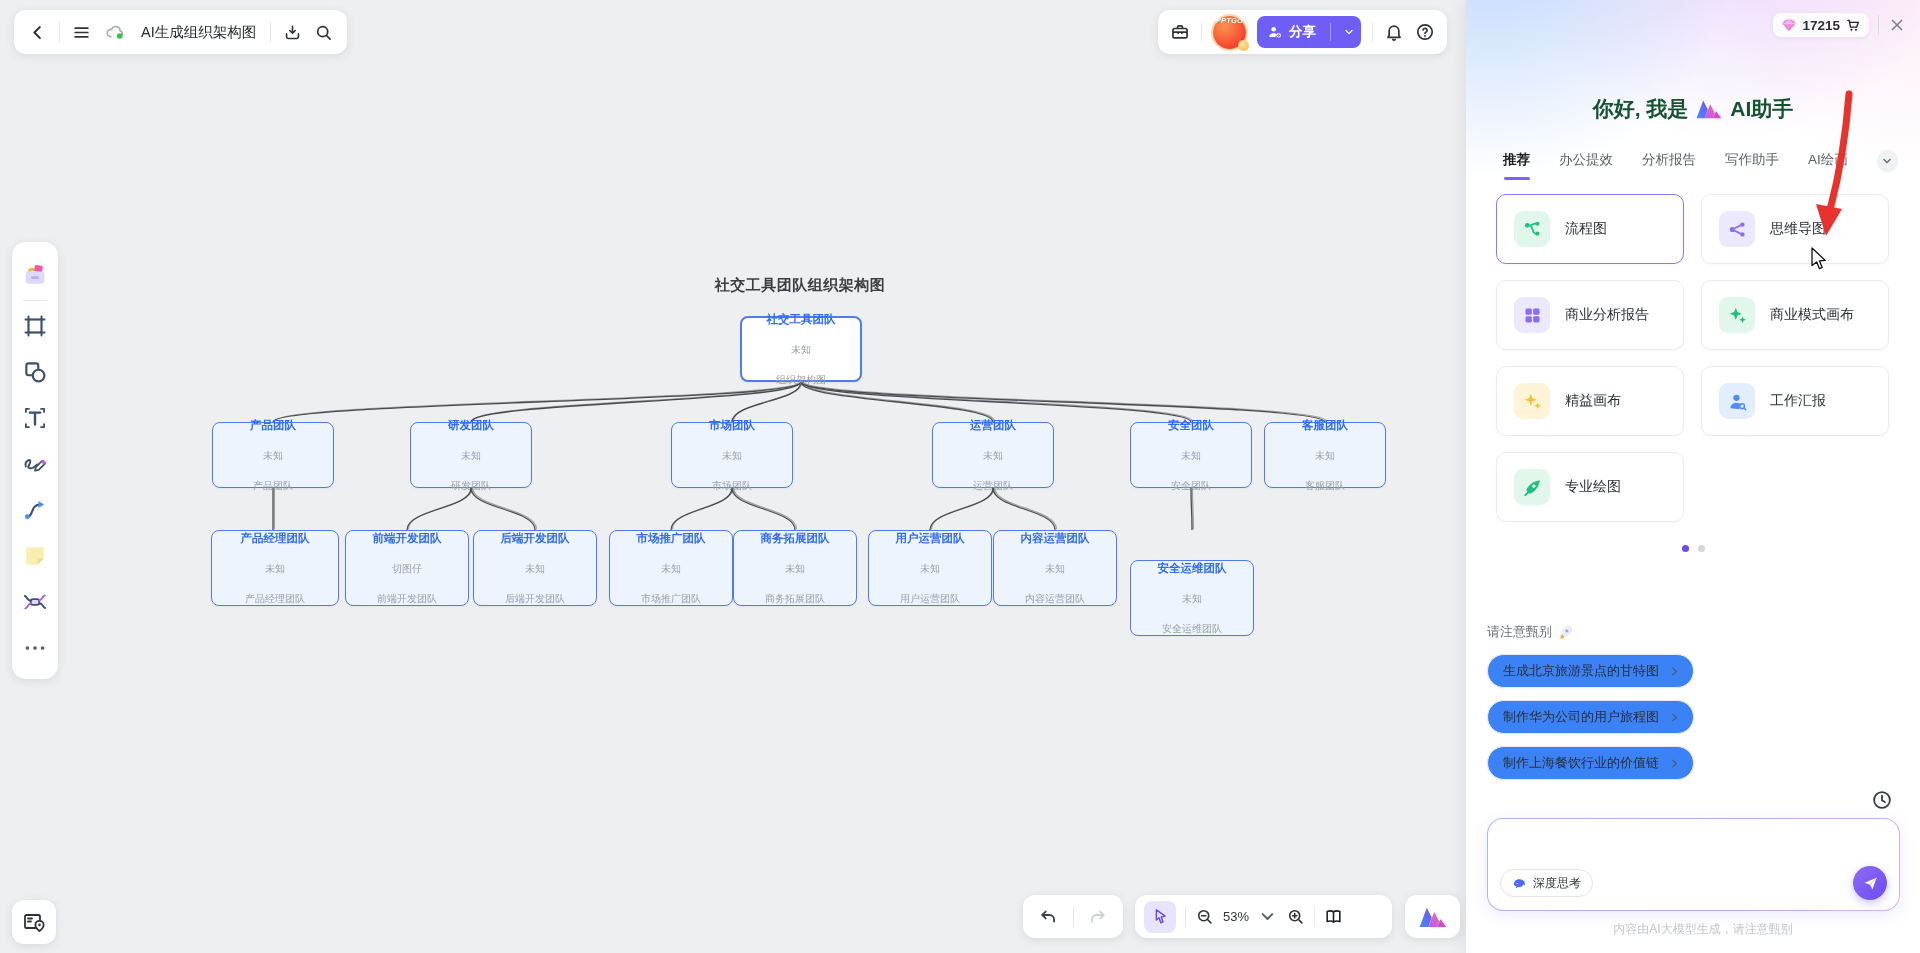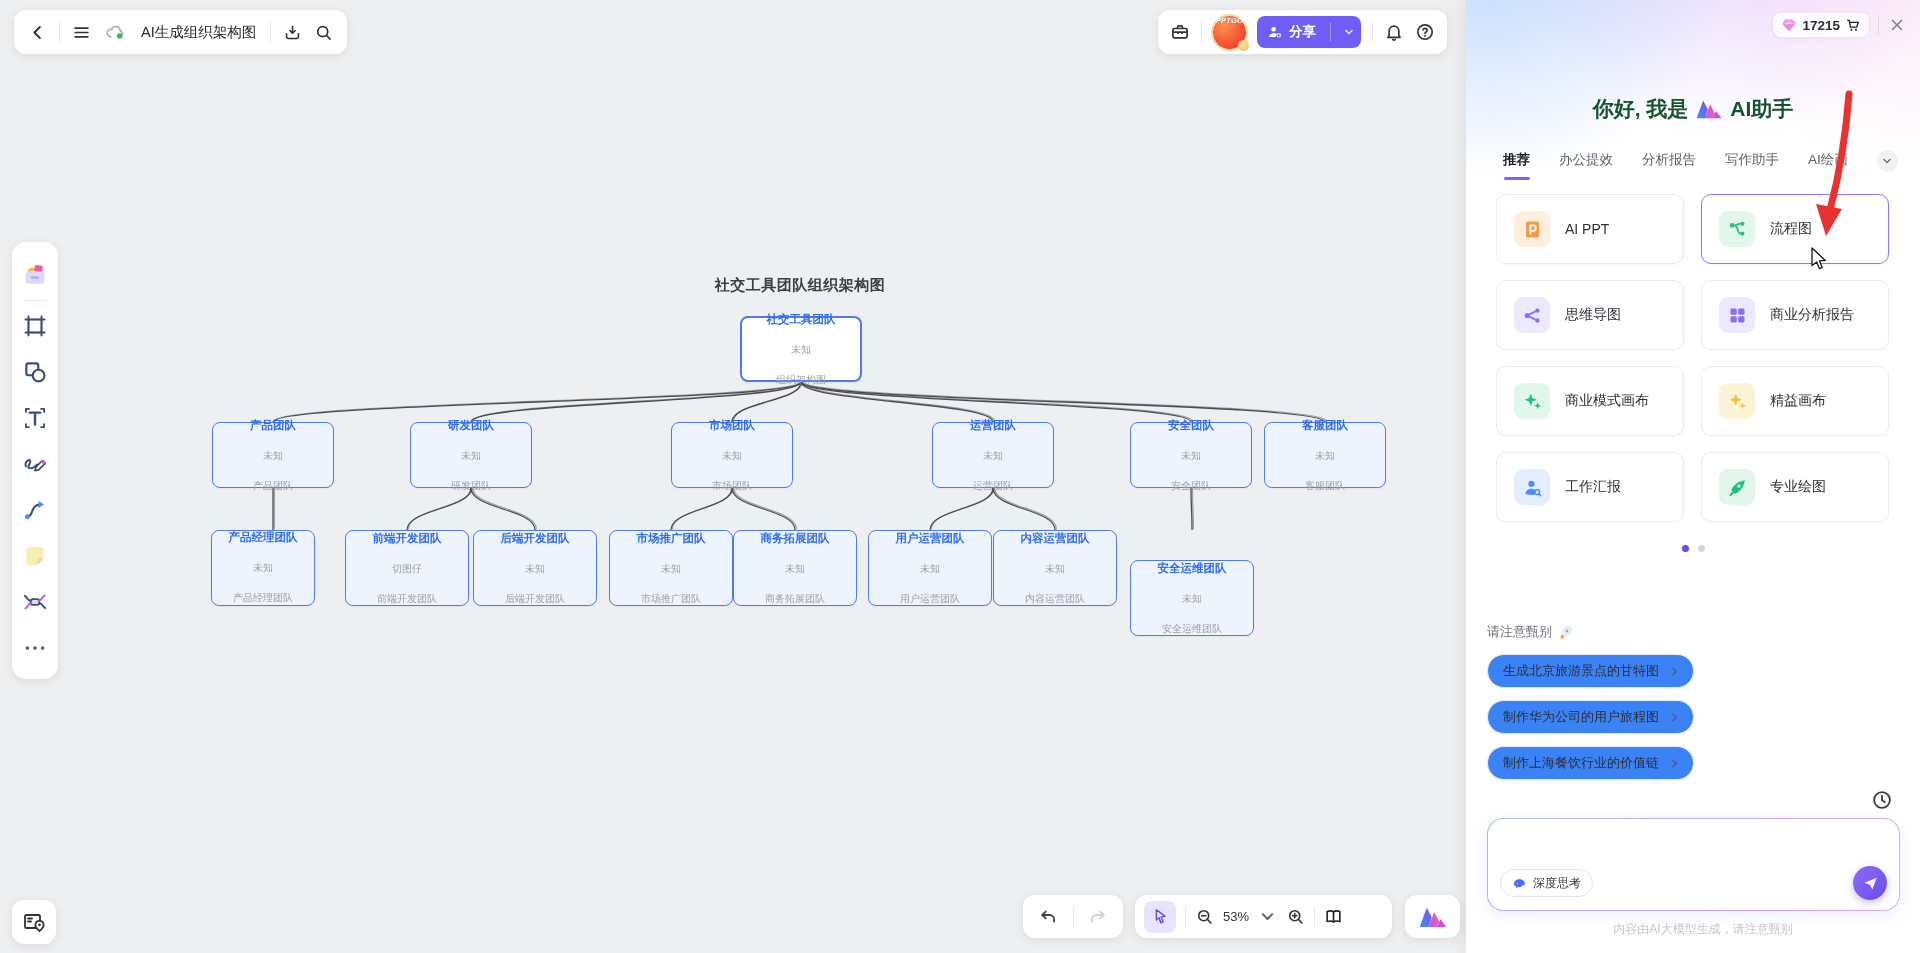--- a/index.html
+++ b/index.html
@@ -210,21 +210,21 @@
         <div class="org-node" style="left: 1130px; top: 422px; width: 122px; height: 66px;">
           <div class="t">安全团队</div>
           <div class="l">未知</div>
           <div class="l">安全团队</div>
         </div>
         <div class="org-node" style="left: 1264px; top: 422px; width: 122px; height: 66px;">
           <div class="t">客服团队</div>
           <div class="l">未知</div>
           <div class="l">客服团队</div>
         </div>
-        <div class="org-node" style="left: 211px; top: 530px; width: 104px; height: 76px; justify-content: flex-end;">
+        <div class="org-node" style="left: 211px; top: 530px; width: 128px; height: 76px;">
           <div class="t">产品经理团队</div>
           <div class="l">未知</div>
           <div class="l">产品经理团队</div>
         </div>
         <div class="org-node" style="left: 345px; top: 530px; width: 124px; height: 76px;">
           <div class="t">前端开发团队</div>
           <div class="l">切图仔</div>
           <div class="l">前端开发团队</div>
         </div>
         <div class="org-node" style="left: 473px; top: 530px; width: 124px; height: 76px;">
@@ -541,31 +541,20 @@
         <span class="tabs-more">
         <span class="icon">
             <svg viewBox="0 0 24 24" xmlns="http://www.w3.org/2000/svg">
               <path d="M6 9 L12 15.2 L18 9" fill="none" stroke="#60646b" stroke-width="2.6" stroke-linecap="round" stroke-linejoin="round"></path>
             </svg>
           </span>
       </span>
     </div>
 
     <div class="cards" id="assistant-cards">
-        <div class="card">
-          <span class="ibox" style="background: rgb(253, 238, 221);">
-            <span class="icon">
-              <svg viewBox="0 0 24 24" xmlns="http://www.w3.org/2000/svg">
-                <rect x="4.5" y="2.8" width="15" height="18.4" rx="2.6" fill="#f79a4b"></rect>
-                <path d="M9.6 16.6 v-9.2 h3.1 a3.1 3.1 0 0 1 0 6.2 H9.6" fill="none" stroke="#fff" stroke-width="2" stroke-linecap="round" stroke-linejoin="round"></path>
-              </svg>
-            </span>
-          </span>
-          <span class="lbl">AI PPT</span>
-        </div>
         <div class="card selected">
           <span class="ibox" style="background: rgb(226, 247, 236);">
             <span class="icon">
               <svg viewBox="0 0 24 24" xmlns="http://www.w3.org/2000/svg">
                 <circle cx="6" cy="7.2" r="2.7" fill="#22c07e"></circle>
                 <circle cx="17.6" cy="5.4" r="2.4" fill="#22c07e"></circle>
                 <circle cx="17.6" cy="16.6" r="2.4" fill="#22c07e"></circle>
                 <path d="M8.6 7.2 c4 0 3-1.8 6.6-1.8 M8.6 7.2 c4 0 3 9.4 6.6 9.4" fill="none" stroke="#22c07e" stroke-width="2" stroke-linecap="round"></path>
               </svg>
             </span>

